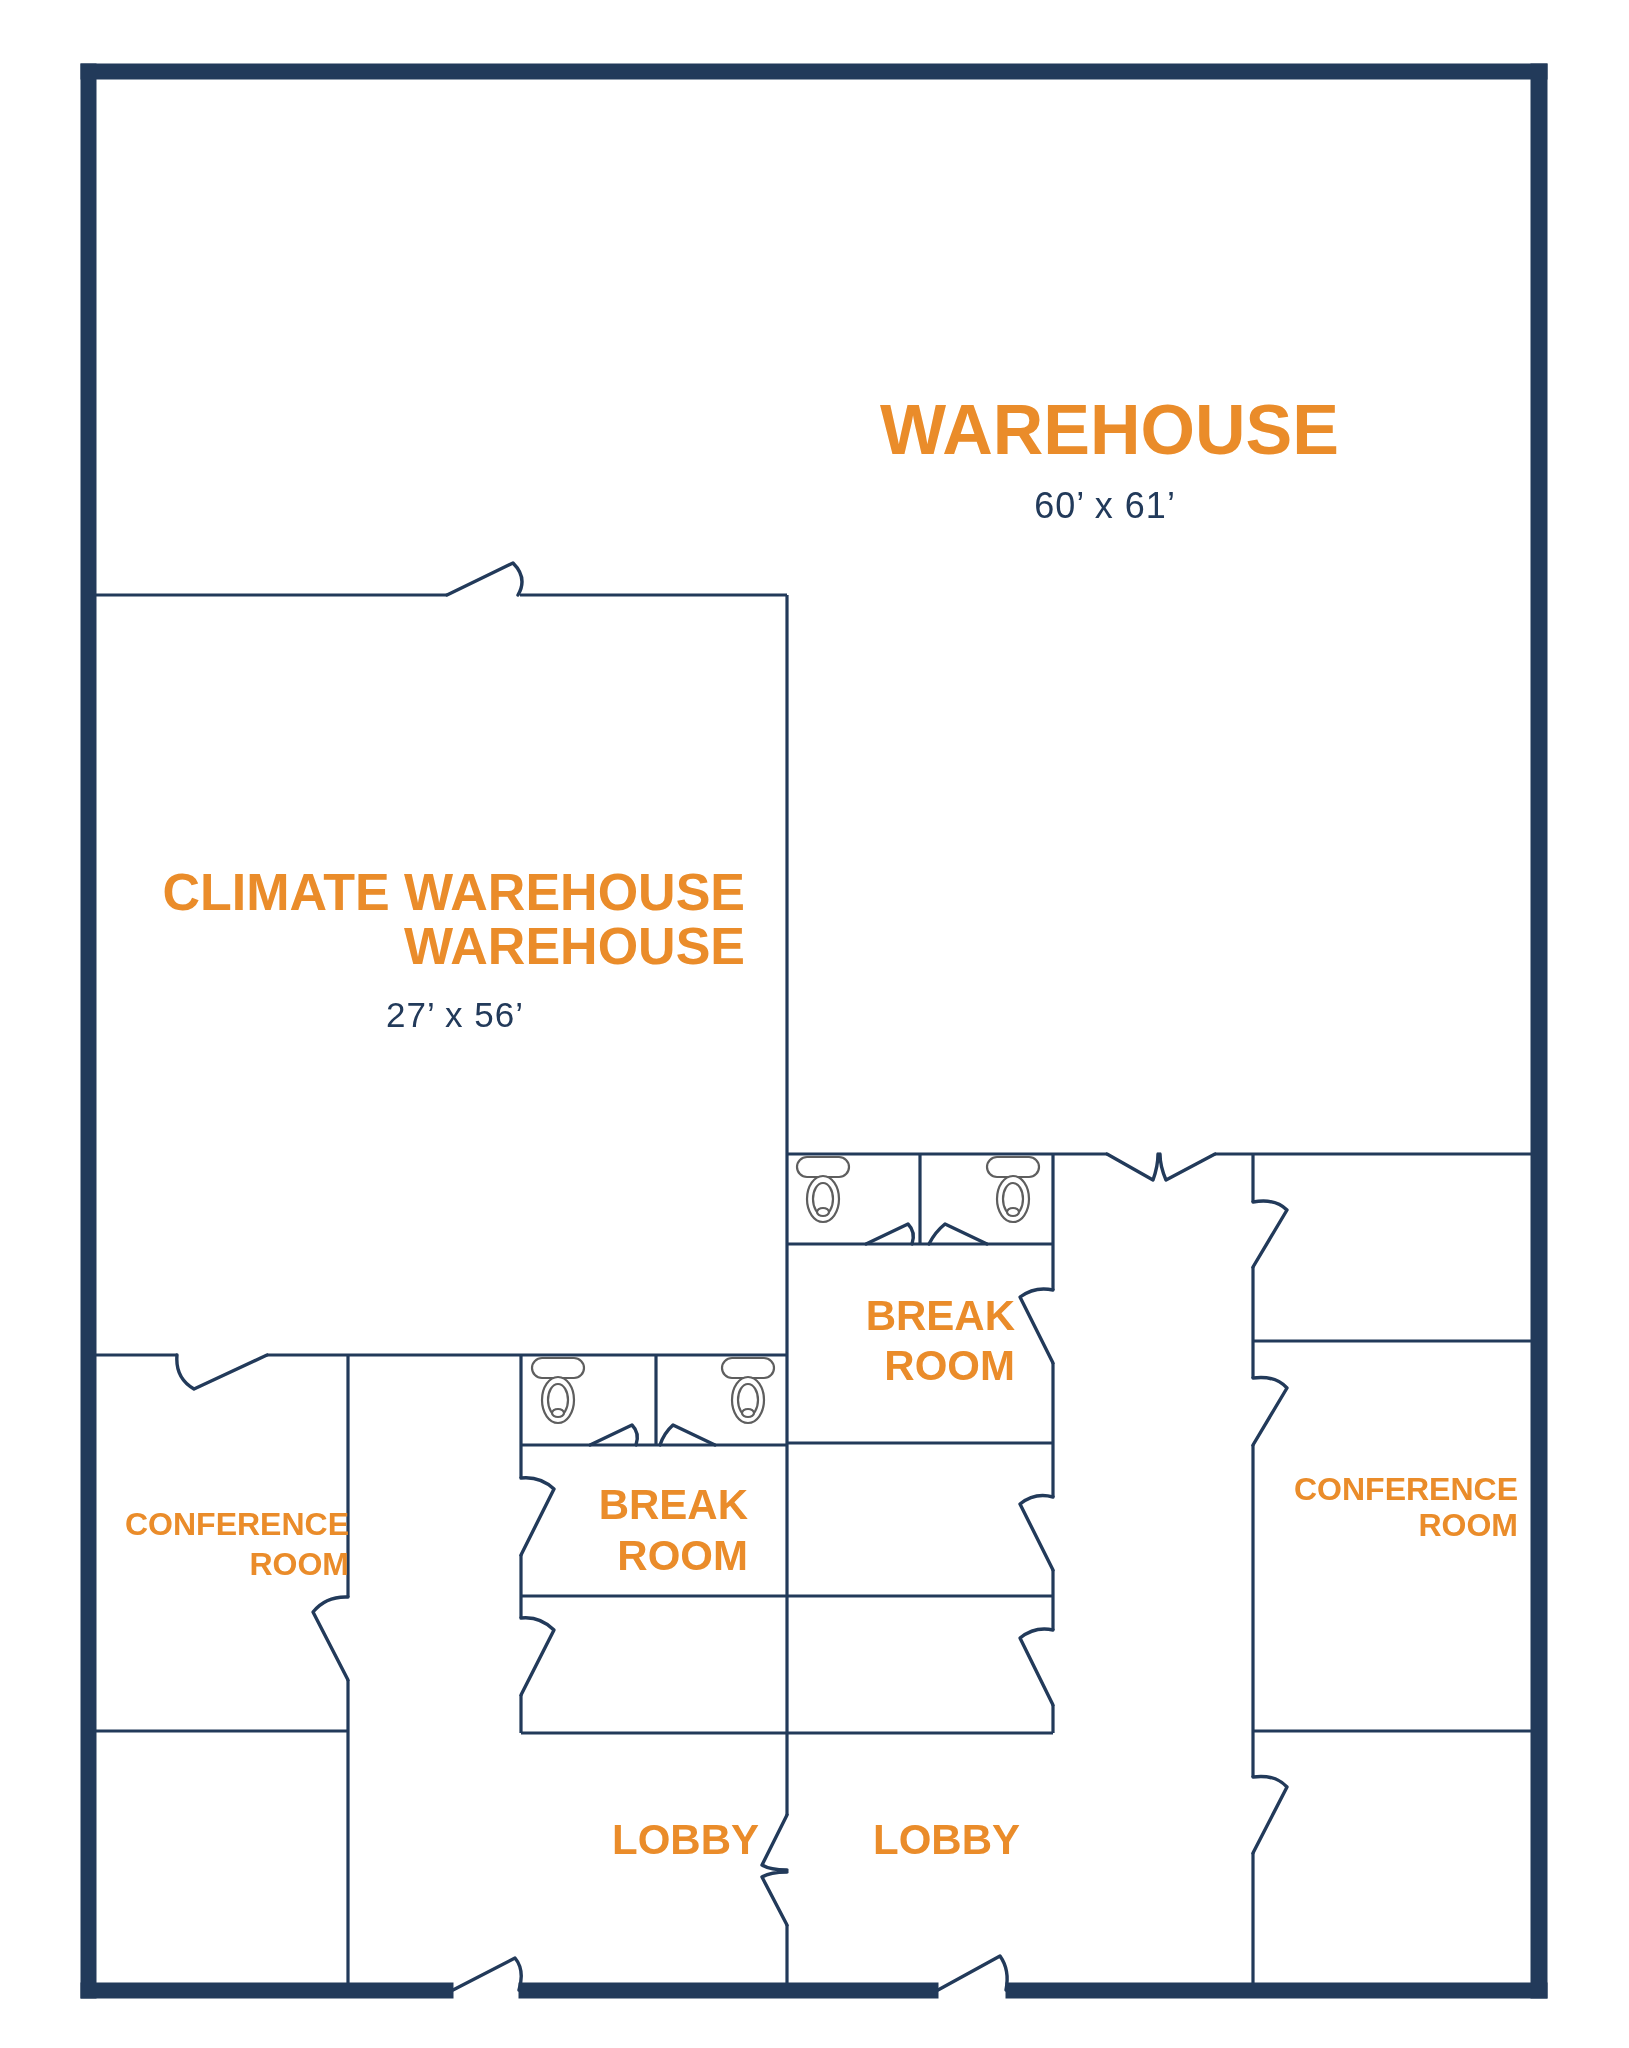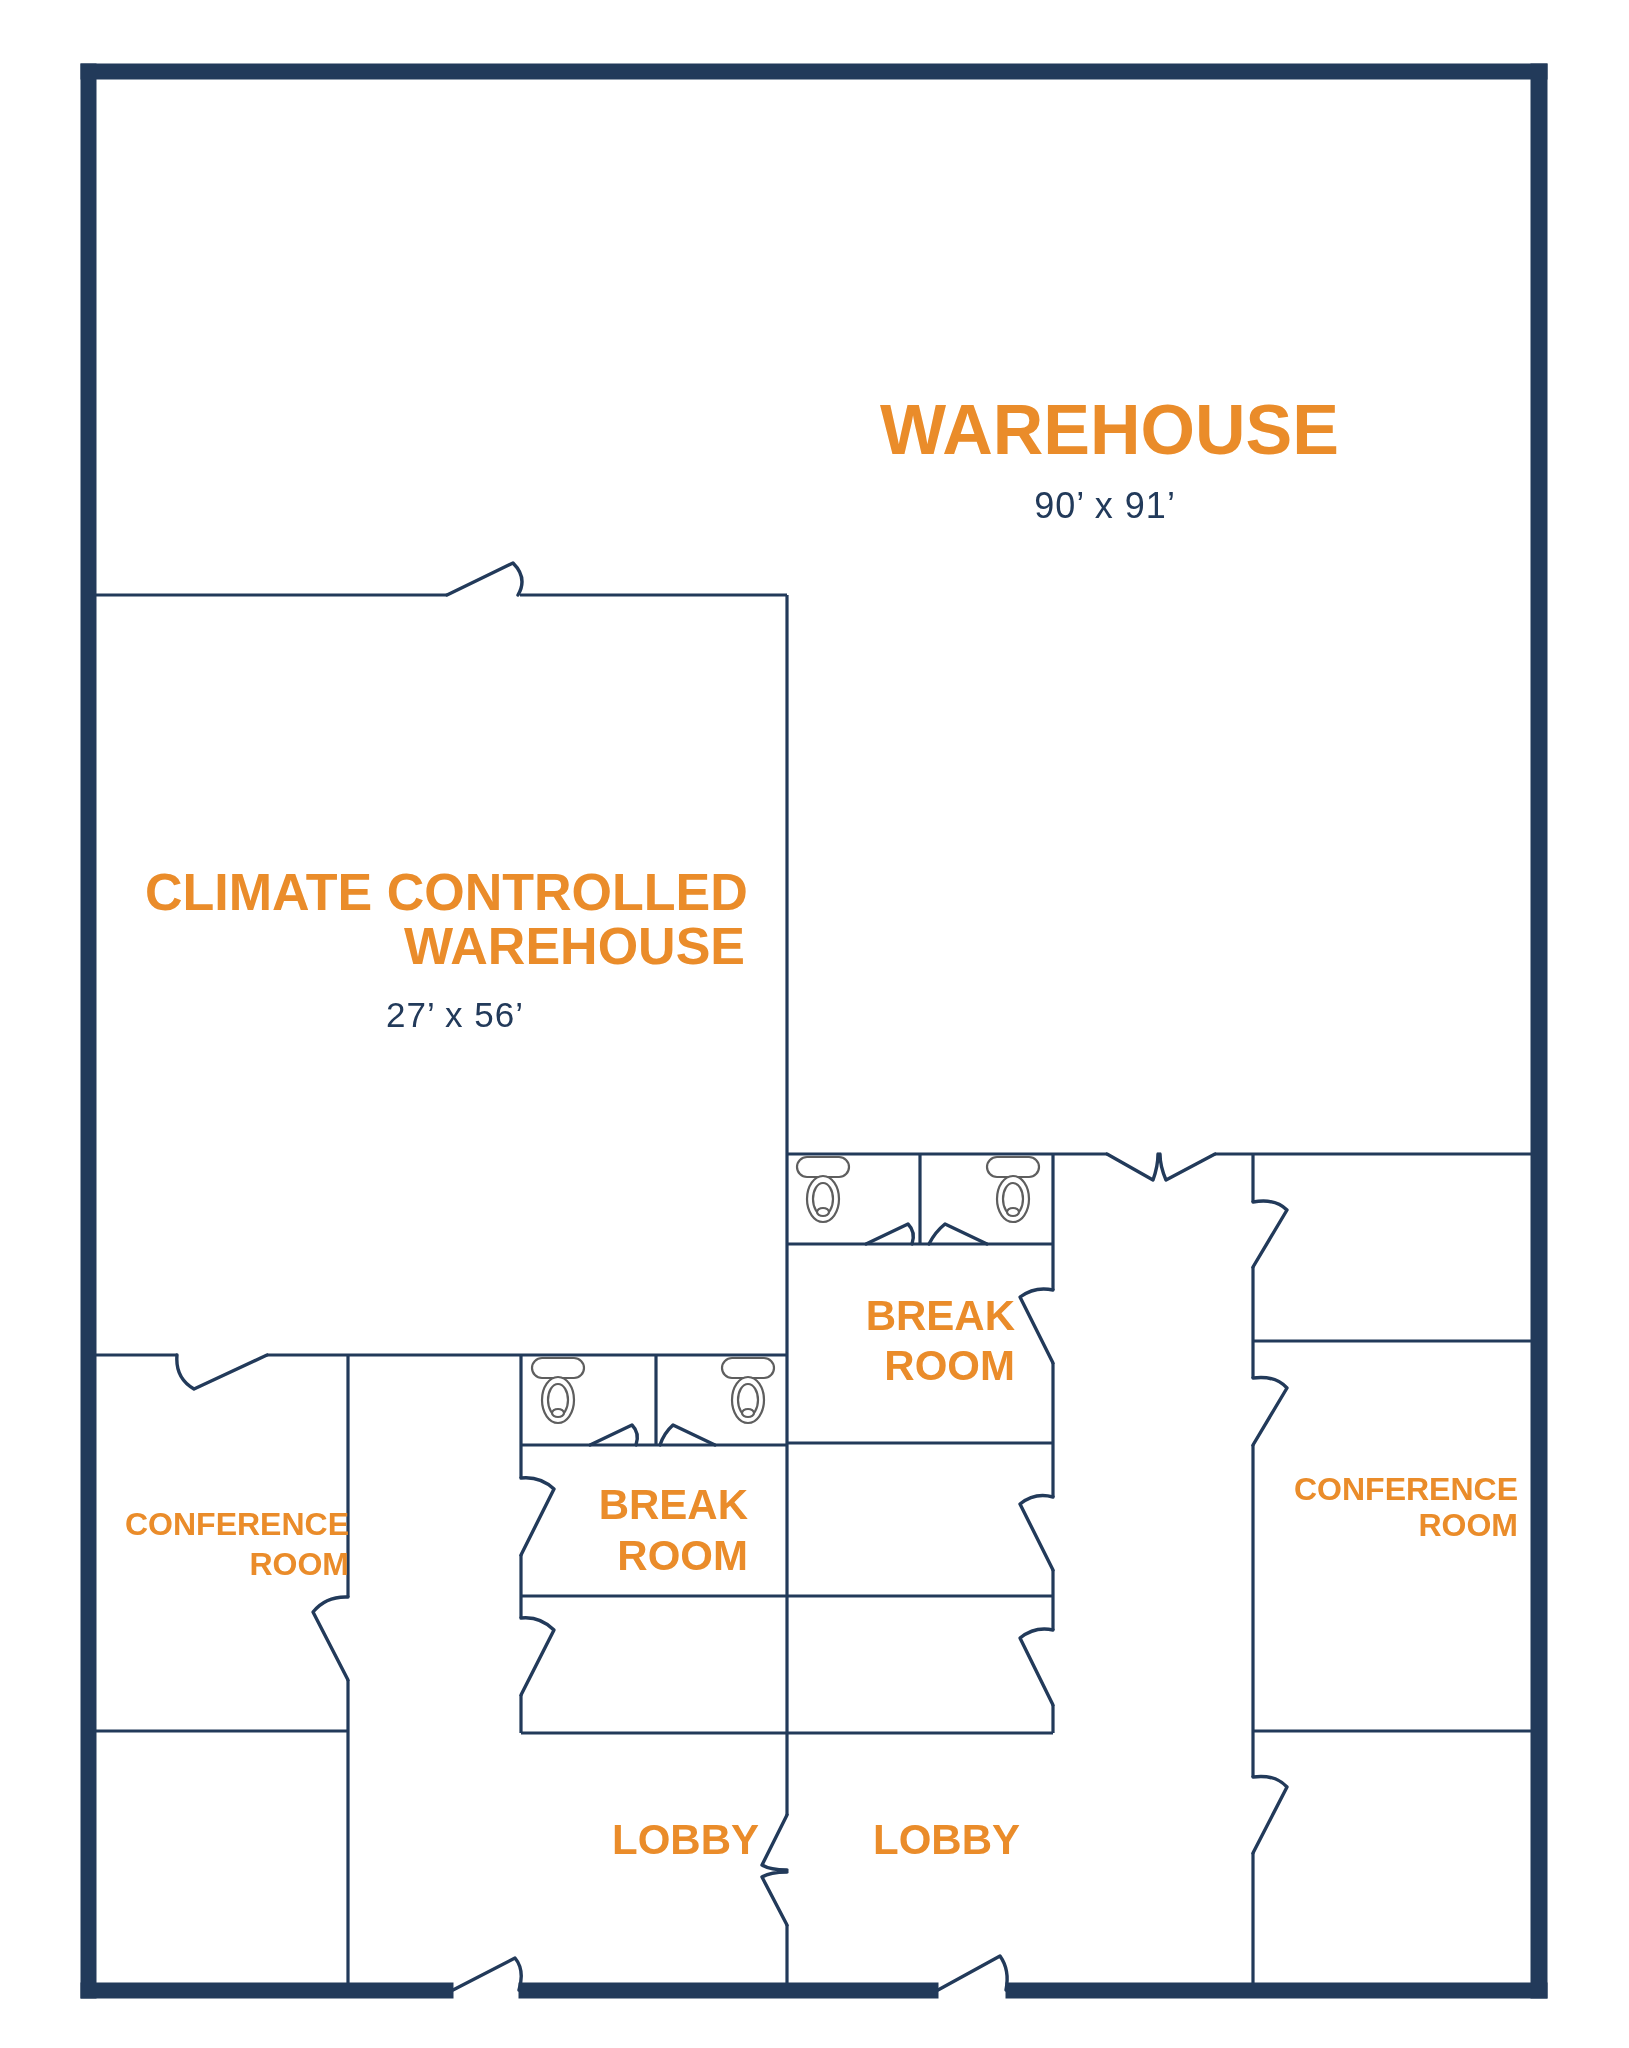--- a/index.html
+++ b/index.html
@@ -105,23 +105,23 @@
   </g>
   <g transform="translate(722,1358)">
     <rect class="fixture" x="0" y="0" width="52" height="20" rx="10"></rect>
     <ellipse class="fixture" cx="26" cy="42" rx="16" ry="23"></ellipse>
     <ellipse class="fixture" cx="26" cy="42" rx="10" ry="16"></ellipse>
     <ellipse class="fixture" cx="26" cy="55" rx="6" ry="4"></ellipse>
   </g>
 </svg>
 
 <div class="lbl" style="left:880px; top:395px; width:450px; font-size:70px;">WAREHOUSE</div>
-<div class="dim" style="left:980px; top:485px; width:250px; font-size:36px;">90’ x 91’</div>
+<div class="dim" style="left:980px; top:485px; width:250px; font-size:36px;">60’ x 61’</div>
 
-<div class="lbl" style="left:145px; top:866px; width:600px; font-size:52px;">CLIMATE CONTROLLED</div>
+<div class="lbl" style="left:145px; top:866px; width:600px; font-size:52px;">CLIMATE WAREHOUSE</div>
 <div class="lbl" style="left:145px; top:920px; width:600px; font-size:52px;">WAREHOUSE</div>
 <div class="dim" style="left:330px; top:995px; width:250px; font-size:35px;text-align:center;">27’ x 56’</div>
 
 <div class="lbl" style="left:815px; top:1295px; width:200px; font-size:42px;">BREAK</div>
 <div class="lbl" style="left:815px; top:1345px; width:200px; font-size:42px;">ROOM</div>
 
 <div class="lbl" style="left:548px; top:1484px; width:200px; font-size:42px;">BREAK</div>
 <div class="lbl" style="left:548px; top:1535px; width:200px; font-size:42px;">ROOM</div>
 
 <div class="lbl" style="left:99px; top:1508px; width:250px; font-size:32px;">CONFERENCE</div>

